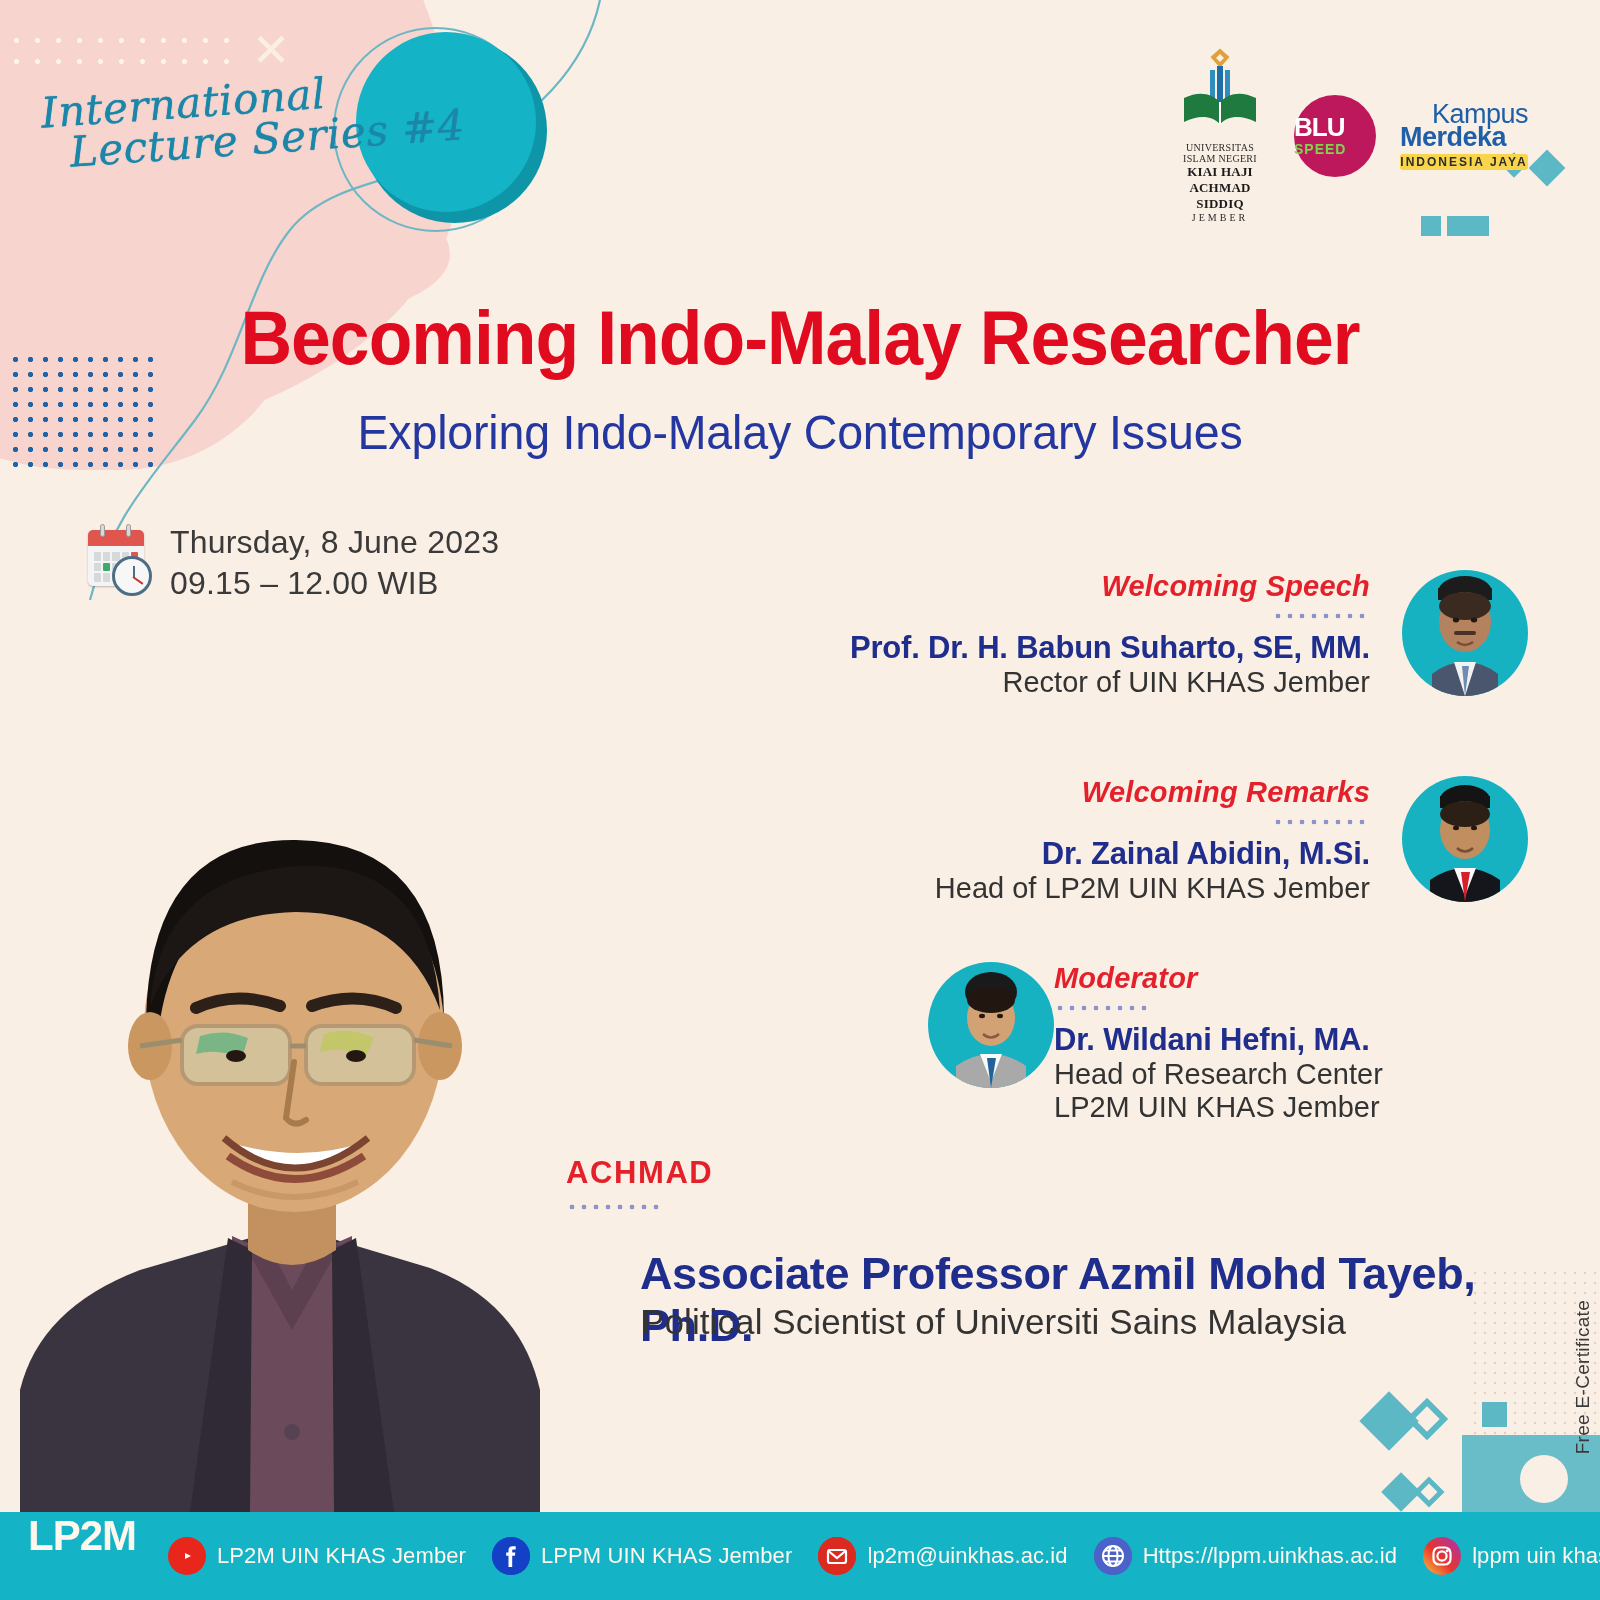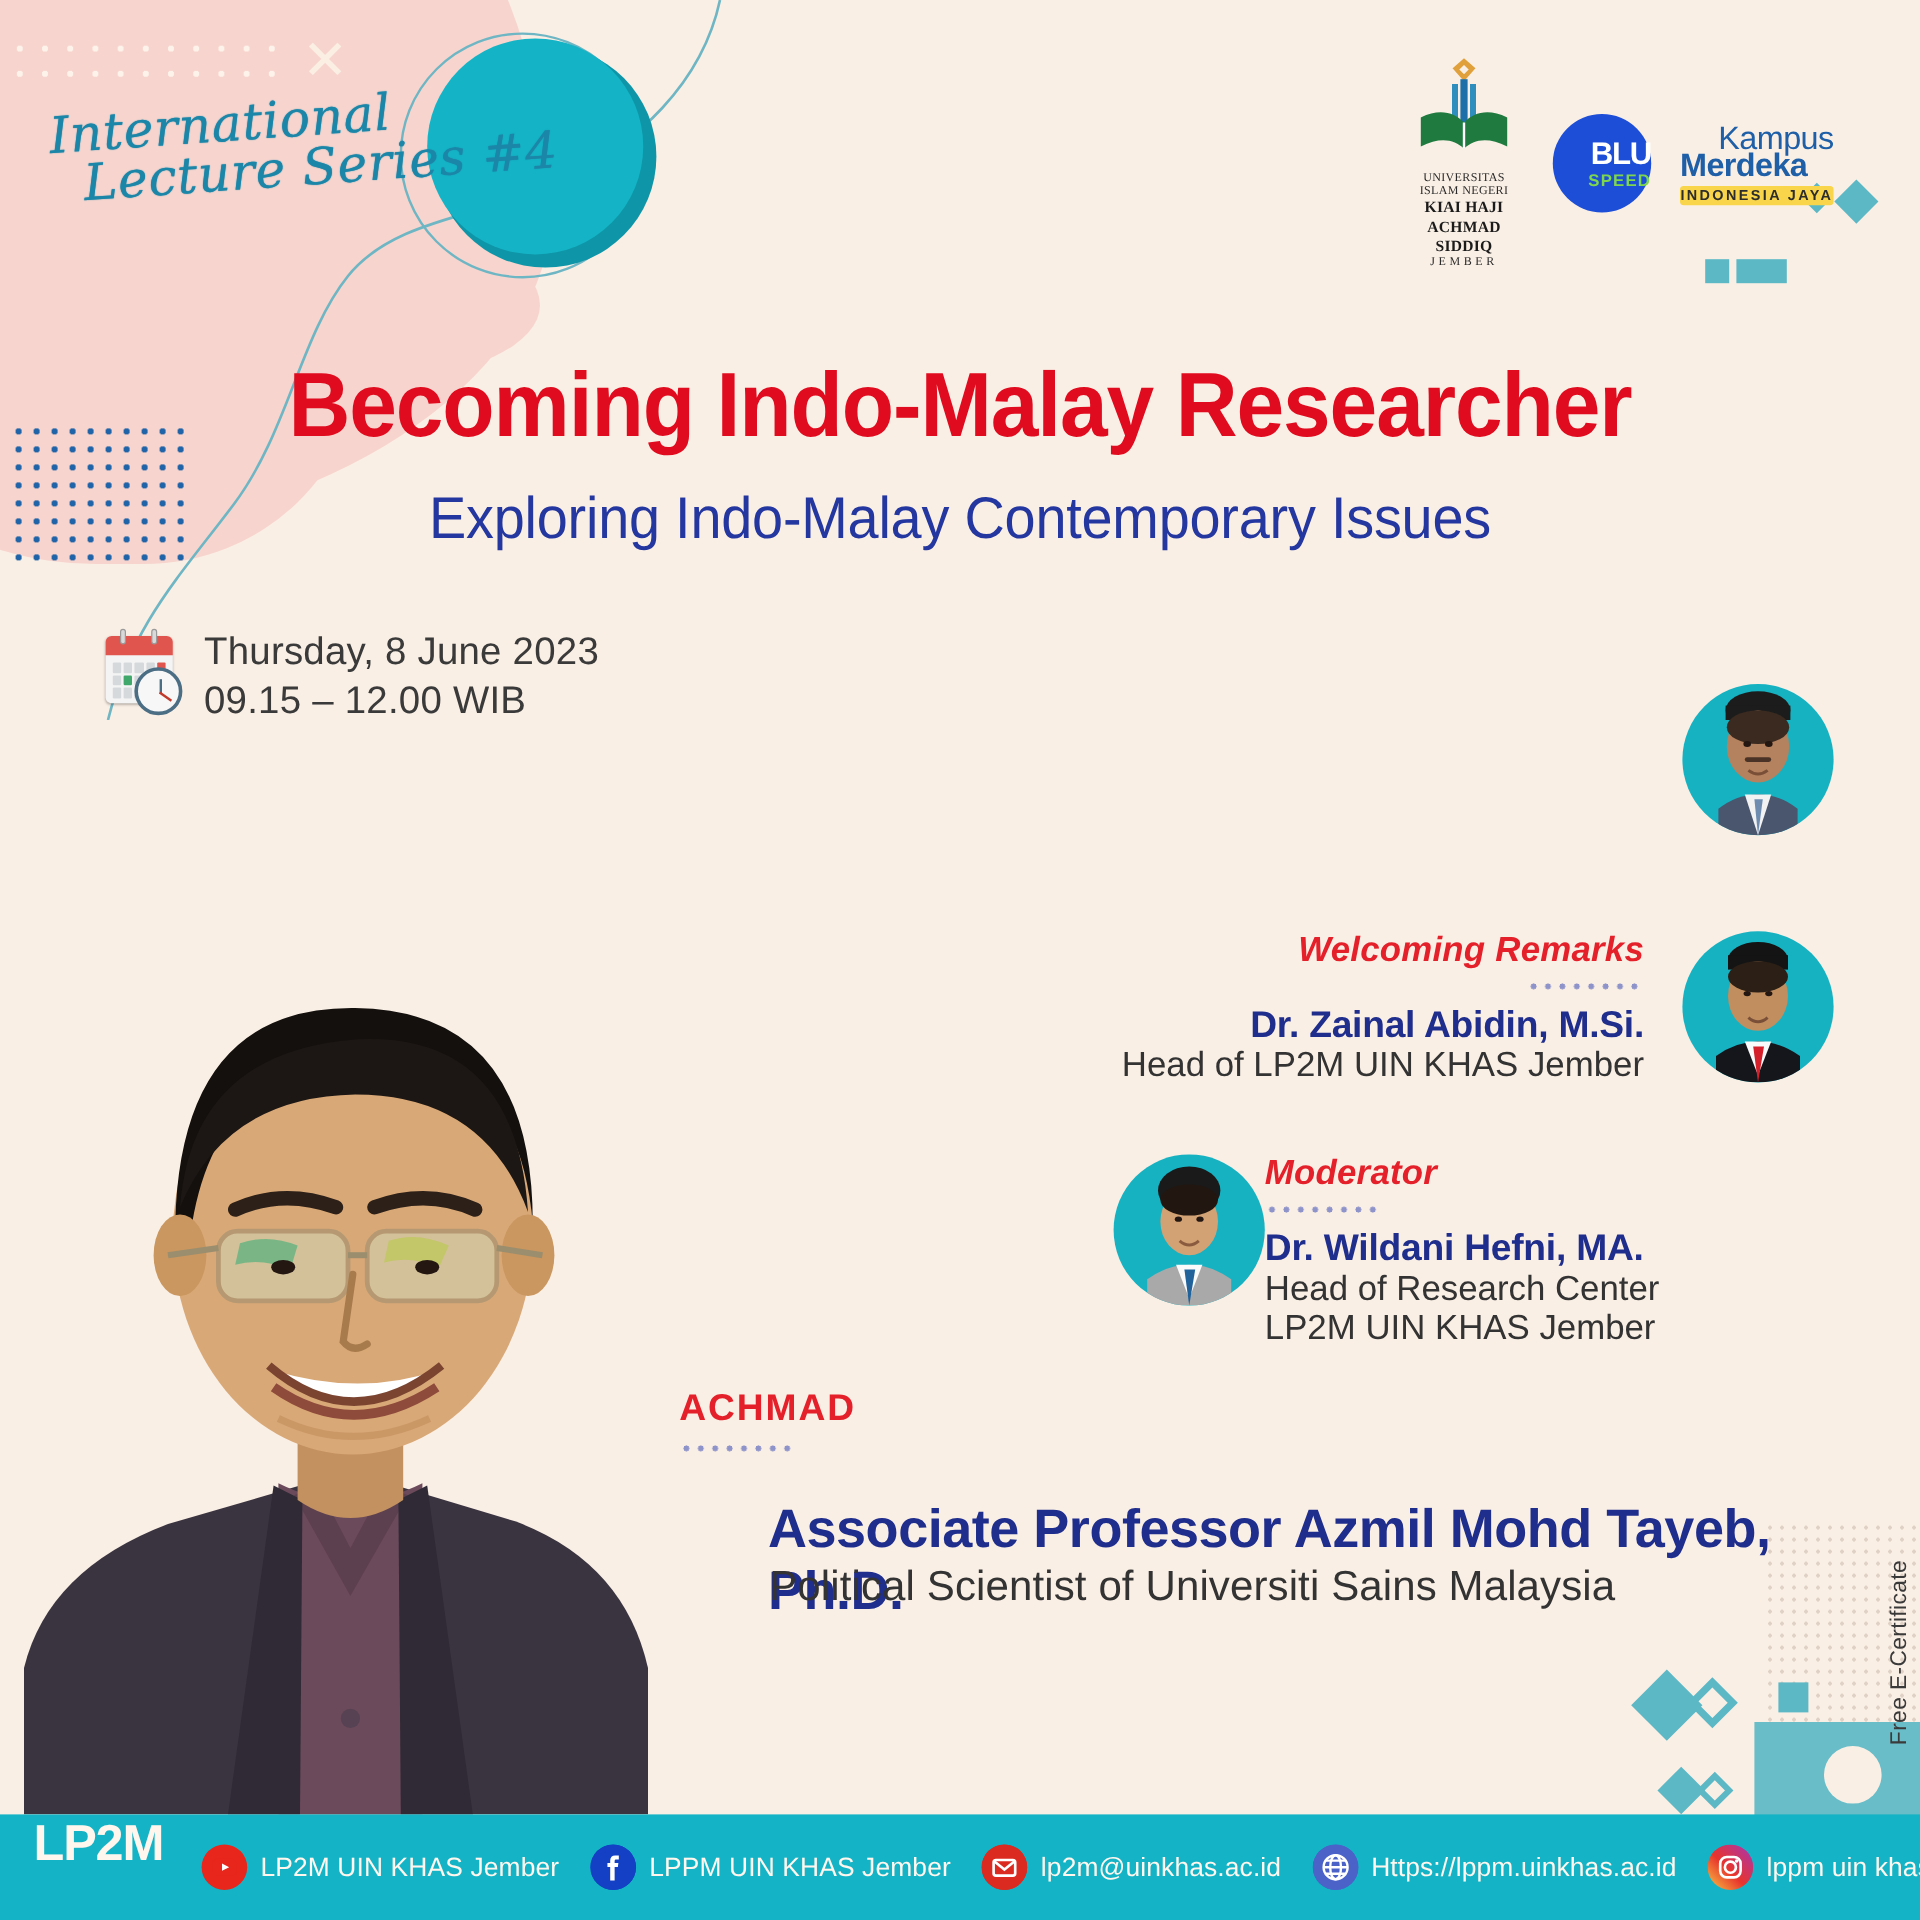--- a/index.html
+++ b/index.html
@@ -98,22 +98,22 @@
 
   
   .logos { position:absolute; right:72px; top:48px; display:flex; align-items:center; gap:24px; z-index:6; }
   .logo-uin { width:100px; text-align:center; }
   .logo-uin .crest { width:100px; height:90px; }
   .logo-uin .l1 { font-family:"Liberation Serif", serif; font-size:10px; letter-spacing:.3px; color:#2B2B2B; }
   .logo-uin .l2 { font-family:"Liberation Serif", serif; font-size:13px; font-weight:bold; color:#1B1B1B; letter-spacing:.2px; }
   .logo-uin .l3 { font-family:"Liberation Serif", serif; font-size:10px; letter-spacing:3px; color:#2B2B2B; }
 
   .logo-blu {
-    width:82px; height:82px; border-radius:50%; background:#1d4ed8;
-    display:flex; flex-direction:column; align-items:flex-end; justify-content:center;
+    width:82px; height:82px; border-radius:50%; background:#be185d;
+    display:flex; flex-direction:column; align-items:flex-start; justify-content:center;
   }
   .logo-blu .blu-text { color:#fff; font-weight:bold; font-size:26px; letter-spacing:-1px; line-height:1; }
   .logo-blu .speed-text { color:#7DD64E; font-size:14px; font-weight:bold; letter-spacing:1px; margin-top:1px; }
 
   .logo-km { width:128px; line-height:1; }
   .logo-km .km1 { color:#1E5FA8; font-size:27px; font-weight:normal; letter-spacing:-.5px;text-align:right; }
   .logo-km .km2 { color:#1E5FA8; font-size:27px; font-weight:bold; letter-spacing:-.5px; margin-top:-4px;}
   .logo-km .km3 {
     background:#F8D54A; color:#2C2C2C; font-size:12px; font-weight:bold;
     letter-spacing:2px; text-align:center; margin-top:3px; padding:2px 0;
@@ -323,20 +323,26 @@
       </div>
       <div class="clock"></div>
     </div>
     <div class="datetext">
       <div>Thursday, 8 June 2023</div>
       <div>09.15 – 12.00 WIB</div>
     </div>
   </div>
 
   <div class="role-block" style="right:72px; top:570px; gap:32px;">
+    <div class="role-text">
+      <div class="role-label">Welcoming Speech</div>
+      <div class="role-dots right"></div>
+      <div class="role-name">Prof. Dr. H. Babun Suharto, SE, MM.</div>
+      <div class="role-pos">Rector of UIN KHAS Jember</div>
+    </div>
     <div class="avatar">
       <svg width="126" height="126" viewBox="0 0 126 126">
         <ellipse cx="63" cy="22" rx="27" ry="16" fill="#1C1C1C"></ellipse>
         <rect x="36" y="18" width="54" height="12" fill="#1C1C1C"></rect>
         <ellipse cx="63" cy="52" rx="26" ry="30" fill="#B4825E"></ellipse>
         <ellipse cx="63" cy="36" rx="26" ry="14" fill="#3A2A20"></ellipse>
         <ellipse cx="54" cy="50" rx="3.2" ry="2.4" fill="#241712"></ellipse>
         <ellipse cx="72" cy="50" rx="3.2" ry="2.4" fill="#241712"></ellipse>
         <rect x="52" y="61" width="22" height="4" rx="2" fill="#4A3226"></rect>
         <path d="M55 72 Q63 78 71 72" stroke="#7A4F38" stroke-width="2.5" fill="none"></path>

